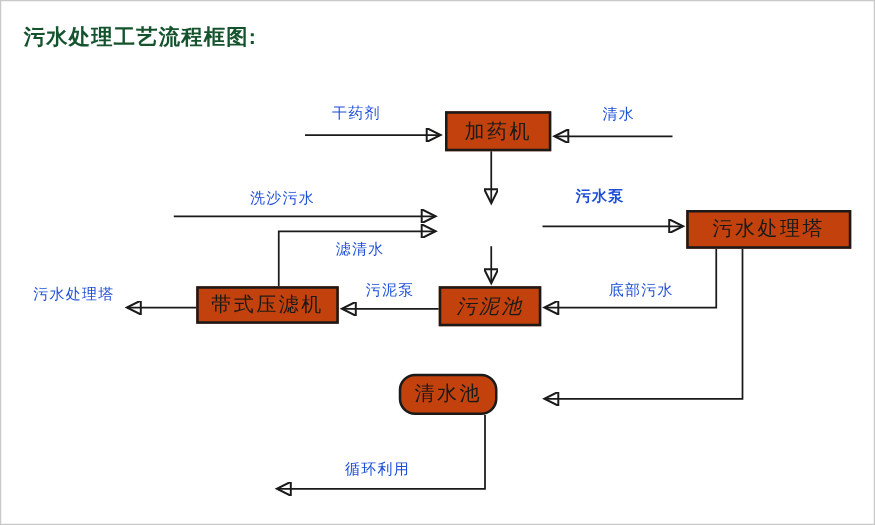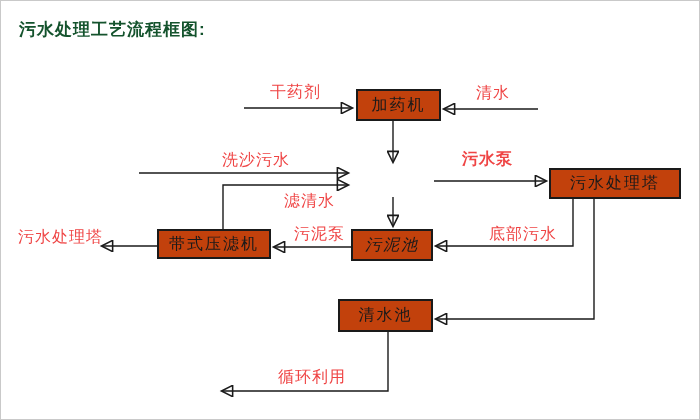--- a/index.html
+++ b/index.html
@@ -25,22 +25,22 @@
     border:2px solid #1a1a1a;
     background:#c2410c;
     display:flex;align-items:center;justify-content:center;
     font-size:16px;color:#1a1a1a;
     letter-spacing:2px;
     white-space:nowrap;
     z-index:2;
   }
   .edge-label{
     position:absolute;
-    font-size:16px;color:#ef4444;
-    text-align:right;
+    font-size:12px;color:#1d4ed8;
+    text-align:center;
     letter-spacing:1px;
     white-space:nowrap;
     z-index:3;
   }
   #connectors{
     position:absolute;left:0;top:0;z-index:1;
   }
   #connectors path{
     stroke:#1a1a1a;stroke-width:1.4;fill:none;
   }
@@ -69,24 +69,24 @@
     <path d="M156,245 L101,245" marker-end="url(#arrow)"></path>
     <path d="M572,198 L572,245 L435,245" marker-end="url(#arrow)"></path>
     <path d="M593,198 L593,318 L435,318" marker-end="url(#arrow)"></path>
     <path d="M387,331 L387,390 L221,390" marker-end="url(#arrow)"></path>
   </svg>
 
   <div class="node" style="left:355px;top:88px;width:85px;height:32px;">加药机</div>
   <div class="node" style="left:548px;top:167px;width:132px;height:31px;">污水处理塔</div>
   <div class="node" style="left:156px;top:228px;width:114px;height:30px;">带式压滤机</div>
   <div class="node" style="left:350px;top:228px;width:82px;height:32px;font-style:italic;">污泥池</div>
-  <div class="node" style="left:337px;top:298px;width:95px;height:33px;">清水池</div>
+  <div class="node" style="left:318px;top:298px;width:79px;height:33px;border-radius:13px;">清水池</div>
 
   <div class="edge-label" style="left:248px;top:81px;width:72px;">干药剂</div>
-  <div class="edge-label" style="left:441px;top:82px;width:68px;">清水</div>
+  <div class="edge-label" style="left:460px;top:82px;width:68px;">清水</div>
   <div class="edge-label" style="left:161px;top:149px;width:128px;">洗沙污水</div>
   <div class="edge-label" style="left:240px;top:190px;width:94px;">滤清水</div>
   <div class="edge-label" style="left:446px;top:148px;width:66px;font-weight:bold;">污水泵</div>
   <div class="edge-label" style="left:278px;top:223px;width:66px;">污泥泵</div>
   <div class="edge-label" style="left:14px;top:226px;width:88px;">污水处理塔</div>
   <div class="edge-label" style="left:468px;top:223px;width:88px;">底部污水</div>
   <div class="edge-label" style="left:257px;top:366px;width:88px;">循环利用</div>
 
 </div>
 

